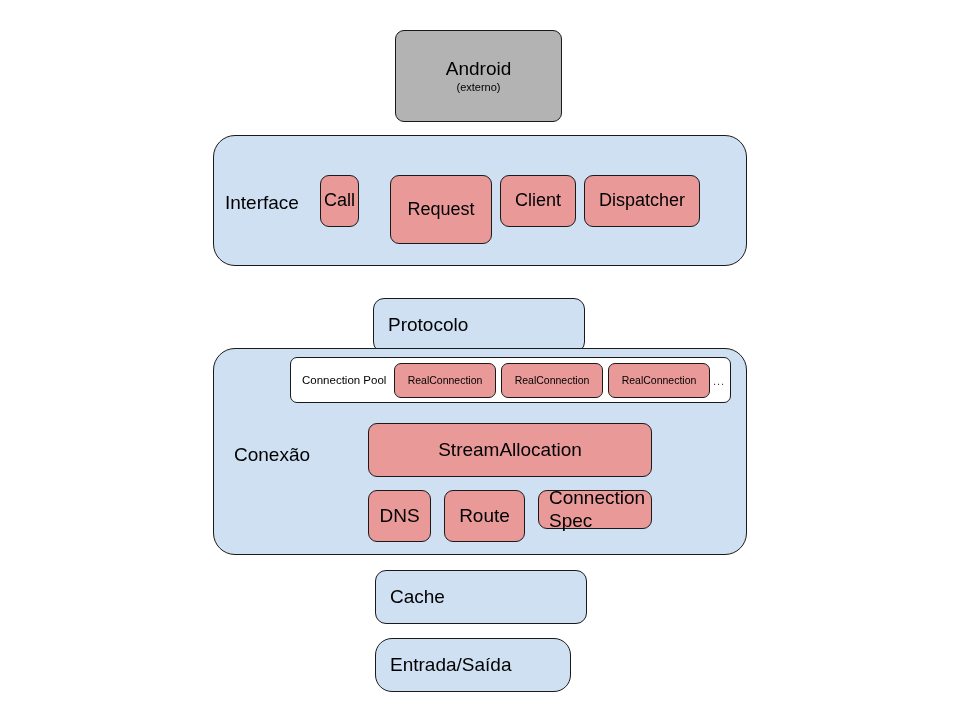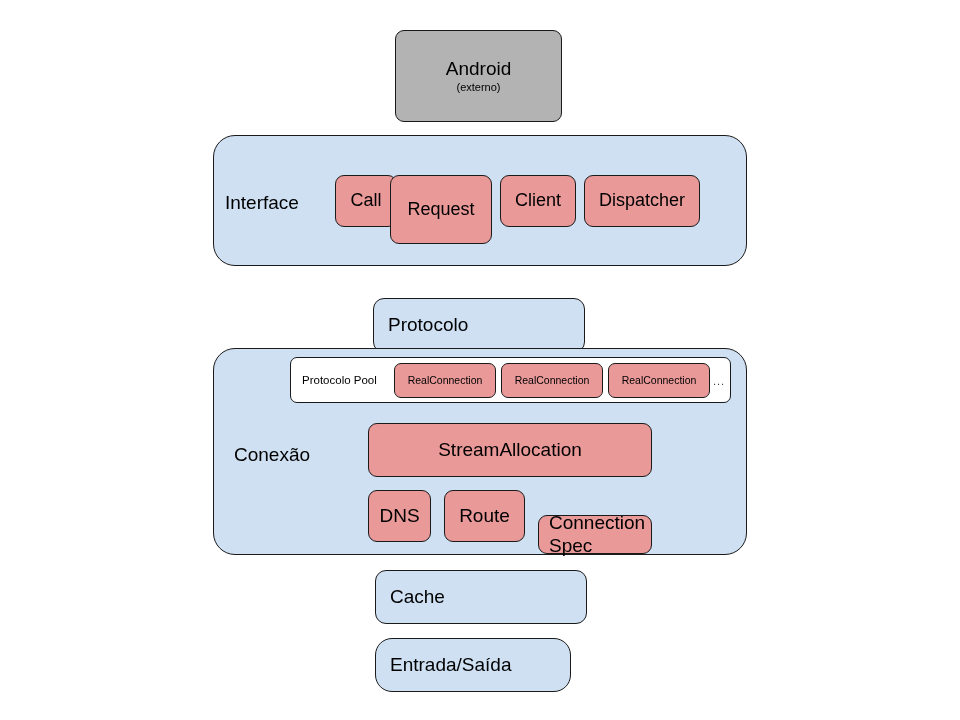--- a/index.html
+++ b/index.html
@@ -95,42 +95,42 @@
   <div class="node gray centered" style="left:395px; top:30px; width:167px; height:92px;">
     <div class="stack">
       <span class="label-lg">Android</span>
       <span class="sub">(externo)</span>
     </div>
   </div>
 
   <div class="node blue group" style="left:213px; top:135px; width:534px; height:131px;"></div>
   <span class="group-label" style="left:225px; top:192px;text-align:right;">Interface</span>
 
-  <div class="node pink centered" style="left:320px; top:175px; width:62px; height:52px;margin-left:15px;">
+  <div class="node pink centered" style="left:320px; top:175px; width:39px; height:52px;">
     <span class="label-md">Call</span>
   </div>
   <div class="node pink centered" style="left:390px; top:175px; width:102px; height:69px;">
     <span class="label-md">Request</span>
   </div>
   <div class="node pink centered" style="left:500px; top:175px; width:76px; height:52px;">
     <span class="label-md">Client</span>
   </div>
   <div class="node pink centered" style="left:584px; top:175px; width:116px; height:52px;">
     <span class="label-md">Dispatcher</span>
   </div>
 
   <div class="node blue lefted" style="left:373px; top:281px; width:212px; height:55px; border-radius:11px; padding-left:14px;margin-top:17px;">
     <span class="label-lg">Protocolo</span>
   </div>
 
   <div class="node blue group" style="left:213px; top:348px; width:534px; height:207px;"></div>
   <span class="group-label" style="left:234px; top:444px;">Conexão</span>
 
   <div class="node white" style="left:290px; top:357px; width:441px; height:46px; border-radius:7px; border-width:1.2px;"></div>
-  <span class="pool-title" style="left:302px; top:374px;">Protocolo Pool</span>
+  <span class="pool-title" style="left:302px; top:374px;">Connection Pool</span>
 
   <div class="node pink centered" style="left:394px; top:363px; width:102px; height:35px; border-radius:7px;">
     <span class="label-xs">RealConnection</span>
   </div>
   <div class="node pink centered" style="left:501px; top:363px; width:102px; height:35px; border-radius:7px;">
     <span class="label-xs">RealConnection</span>
   </div>
   <div class="node pink centered" style="left:608px; top:363px; width:102px; height:35px; border-radius:7px;">
     <span class="label-xs">RealConnection</span>
   </div>
@@ -139,21 +139,21 @@
   <div class="node pink centered" style="left:368px; top:423px; width:284px; height:54px;">
     <span class="label-lg">StreamAllocation</span>
   </div>
 
   <div class="node pink centered" style="left:368px; top:490px; width:63px; height:52px;">
     <span class="label-lg">DNS</span>
   </div>
   <div class="node pink centered" style="left:444px; top:490px; width:81px; height:52px;">
     <span class="label-lg">Route</span>
   </div>
-  <div class="node pink lefted" style="left:538px; top:490px; width:114px; height:39px; padding-left:10px;margin-top:25px;">
+  <div class="node pink lefted" style="left:538px; top:490px; width:114px; height:39px; padding-left:10px;">
     <div style="display:flex; flex-direction:column; align-items:flex-start;">
       <span class="label-lg">Connection</span>
       <span class="label-lg">Spec</span>
     </div>
   </div>
 
   <div class="node blue lefted" style="left:375px; top:570px; width:212px; height:54px; border-radius:11px; padding-left:14px;">
     <span class="label-lg">Cache</span>
   </div>
 

